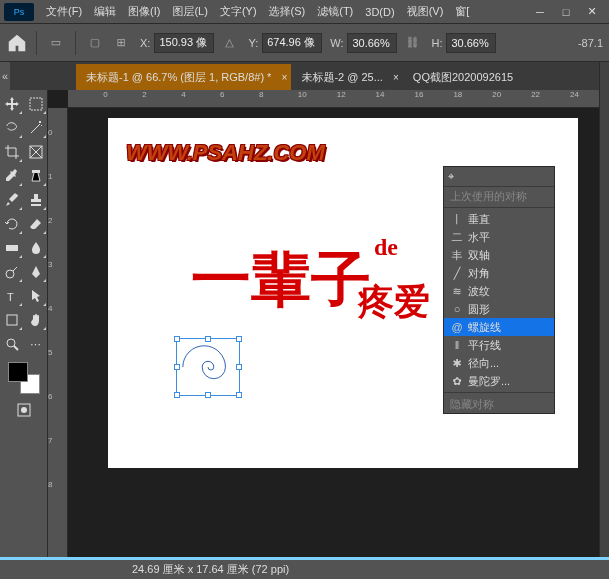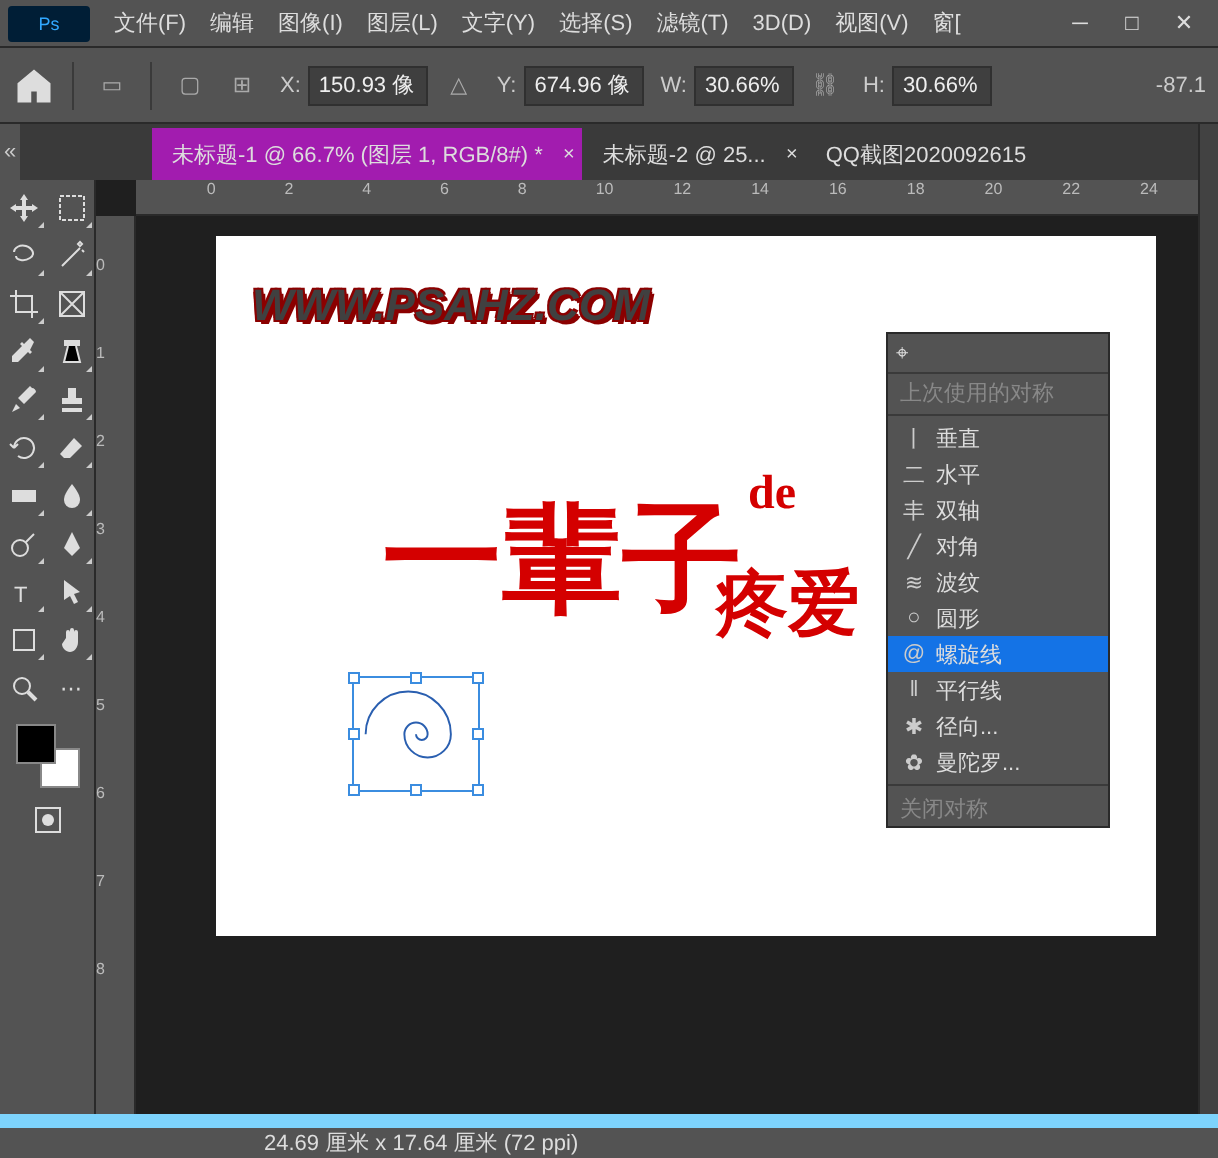--- a/index.html
+++ b/index.html
@@ -1,65 +1,65 @@
 <!DOCTYPE html>
 <html><head>
 <meta charset="utf-8">
 <style>
 *{margin:0;padding:0;box-sizing:border-box;font-family:"Microsoft YaHei",Arial,sans-serif;font-size:11px;color:#ddd;user-select:none}
 body{background:#535353;width:609px;height:579px;overflow:hidden;position:relative}
 .menubar{height:24px;background:#535353;display:flex;align-items:center;padding:0 4px;border-bottom:1px solid #2a2a2a}
-.ps-icon{width:41px;height:18px;background:#001e36;color:#31a8ff;font-size:9px;font-weight:normal;display:flex;align-items:center;justify-content:center;border-radius:2px;margin-right:6px}
+.ps-icon{width:30px;height:18px;background:#001e36;color:#31a8ff;font-size:9px;font-weight:normal;display:flex;align-items:center;justify-content:center;border-radius:2px;margin-right:6px}
 .menuitem{padding:3px 6px;cursor:default}
 .winctrls{margin-left:auto;display:flex}
 .winbtn{width:26px;height:20px;display:flex;align-items:center;justify-content:center;font-size:11px}
 .optbar{height:38px;background:#535353;display:flex;align-items:center;padding:0 6px;gap:4px;border-bottom:1px solid #2a2a2a}
 .opticon{width:22px;height:22px;display:flex;align-items:center;justify-content:center;color:#aaa}
 .optlabel{color:#ccc;font-size:11px;margin-left:4px}
 .optfield{background:#3f3f3f;border:1px solid #303030;padding:2px 4px;color:#eee;font-size:11px;min-width:60px;height:20px;display:flex;align-items:center}
 .optfield.sm{min-width:50px}
 .sep{width:1px;height:24px;background:#3a3a3a;margin:0 4px}
 .tabstrip{height:28px;background:#3a3a3a;display:flex;align-items:flex-end;padding-left:76px;overflow:hidden}
 .tab{height:26px;padding:0 20px 0 10px;display:flex;align-items:center;position:relative;font-size:11px;color:#bbb;cursor:default}
-.tab.active{background:#a21caf;color:#fff}
+.tab.active{background:#a16207;color:#fff}
 .tab .close{position:absolute;right:4px;font-size:10px}
 .chev{width:10px;height:28px;background:#535353;color:#ccc;display:flex;align-items:center;justify-content:center;position:absolute;left:0;top:62px;z-index:5}
 .workarea{display:flex;height:calc(100% - 90px - 22px);position:relative}
 .toolbox{width:48px;background:#535353;border-right:1px solid #2a2a2a;display:flex;flex-direction:column;align-items:center;padding-top:4px}
 .toolgrid{display:grid;grid-template-columns:20px 20px;gap:4px 4px}
 .tool{width:20px;height:20px;display:flex;align-items:center;justify-content:center;color:#ddd;position:relative}
 .tool svg{width:16px;height:16px}
 .tool .tri{position:absolute;right:0;bottom:0;width:0;height:0;border-left:3px solid transparent;border-bottom:3px solid #ccc}
 .swatch{margin-top:8px;position:relative;width:32px;height:32px}
 .swatch .fg{position:absolute;width:20px;height:20px;background:#000;border:1px solid #888;top:0;left:0;z-index:2}
 .swatch .bg{position:absolute;width:20px;height:20px;background:#fff;border:1px solid #888;bottom:0;right:0}
 .canvasarea{flex:1;background:#1f1f1f;position:relative;overflow:hidden}
 .rulertop{position:absolute;top:0;left:20px;right:0;height:18px;background:#535353;border-bottom:1px solid #2a2a2a;display:flex;overflow:hidden}
 .rulerleft{position:absolute;top:18px;left:0;bottom:0;width:20px;background:#535353;border-right:1px solid #2a2a2a;display:flex;flex-direction:column;overflow:hidden}
 .rtick{font-size:8px;color:#bbb;position:relative}
 .canvas{position:absolute;left:60px;top:28px;width:470px;height:350px;background:#fff}
-.watermark{position:absolute;top:22px;left:18px;font-size:22px;font-weight:bold;font-style:italic;color:#404040;text-shadow:-1px -1px 0 #8b0000,1px -1px 0 #8b0000,-1px 1px 0 #8b0000,1px 1px 0 #8b0000,2px 2px 0 #8b0000}
+.watermark{position:absolute;top:22px;left:18px;font-size:22px;font-weight:bold;font-style:italic;color:#c2410c;text-shadow:-1px -1px 0 #8b0000,1px -1px 0 #8b0000,-1px 1px 0 #8b0000,1px 1px 0 #8b0000,2px 2px 0 #8b0000}
 .redtext{position:absolute;font-weight:bold;color:#d40000;font-family:"SimSun","KaiTi",serif}
 .rt1{top:122px;left:83px;font-size:60px}
 .rt2{top:116px;left:266px;font-size:24px;}
 .rt3{top:160px;left:250px;font-size:36px}
 .spiral{position:absolute;left:68px;top:220px;width:64px;height:58px;border:1px solid #3b8de0}
 .handle{position:absolute;width:6px;height:6px;background:#fff;border:1px solid #3b8de0}
 .h1{left:-3px;top:-3px}.h2{left:50%;top:-3px;margin-left:-3px}.h3{right:-3px;top:-3px}
 .h4{left:-3px;top:50%;margin-top:-3px}.h5{right:-3px;top:50%;margin-top:-3px}
 .h6{left:-3px;bottom:-3px}.h7{left:50%;bottom:-3px;margin-left:-3px}.h8{right:-3px;bottom:-3px}
 .contextpanel{position:absolute;left:395px;top:76px;width:112px;background:#535353;border:1px solid #2a2a2a;z-index:10}
 .ctxhdr{height:20px;display:flex;align-items:center;padding:0 4px;border-bottom:1px solid #3a3a3a}
 .ctxitem{height:18px;display:flex;align-items:center;padding:0 6px;font-size:11px;color:#ddd}
 .ctxitem.hi{background:#1473e6;color:#fff}
 .ctxitem.dim{color:#888}
 .ctxitem .ico{width:14px;display:inline-flex;justify-content:center;margin-right:4px;color:#ccc}
 .ctxsep{height:1px;background:#3a3a3a;margin:2px 0}
 .panelrail{position:absolute;right:0;top:62px;bottom:22px;width:10px;background:#424242;border-left:1px solid #2a2a2a}
-.statusbar{position:absolute;bottom:0;left:0;right:0;height:22px;background:#535353;border-top:7px solid #7dd3fc;display:flex;align-items:center;padding-left:130px;font-size:11px;color:#ddd}
+.statusbar{position:absolute;bottom:0;left:0;right:0;height:22px;background:#535353;border-top:3px solid #7dd3fc;display:flex;align-items:center;padding-left:130px;font-size:11px;color:#ddd}
 .stfield{background:#535353;color:#ddd;padding:0 2px}
 </style>
 </head>
 <body>
 
 <div class="menubar">
   <div class="ps-icon">Ps</div>
   <div class="menuitem">文件(F)</div>
   <div class="menuitem">编辑</div>
   <div class="menuitem">图像(I)</div>
@@ -351,21 +351,21 @@
         </div>
       <div class="ctxitem">
           <span class="ico">✱</span>
           <span>径向...</span>
         </div>
       <div class="ctxitem">
           <span class="ico">✿</span>
           <span>曼陀罗...</span>
         </div>
       <div class="ctxsep"></div>
-      <div class="ctxitem dim">关闭对称</div>
+      <div class="ctxitem dim">隐藏对称</div>
     </div>
   </div>
 </div>
 
 <div class="panelrail"></div>
 
 <div class="statusbar">
   <span class="stfield">24.69 厘米 x 17.64 厘米 (72 ppi)</span>
 </div>
 

